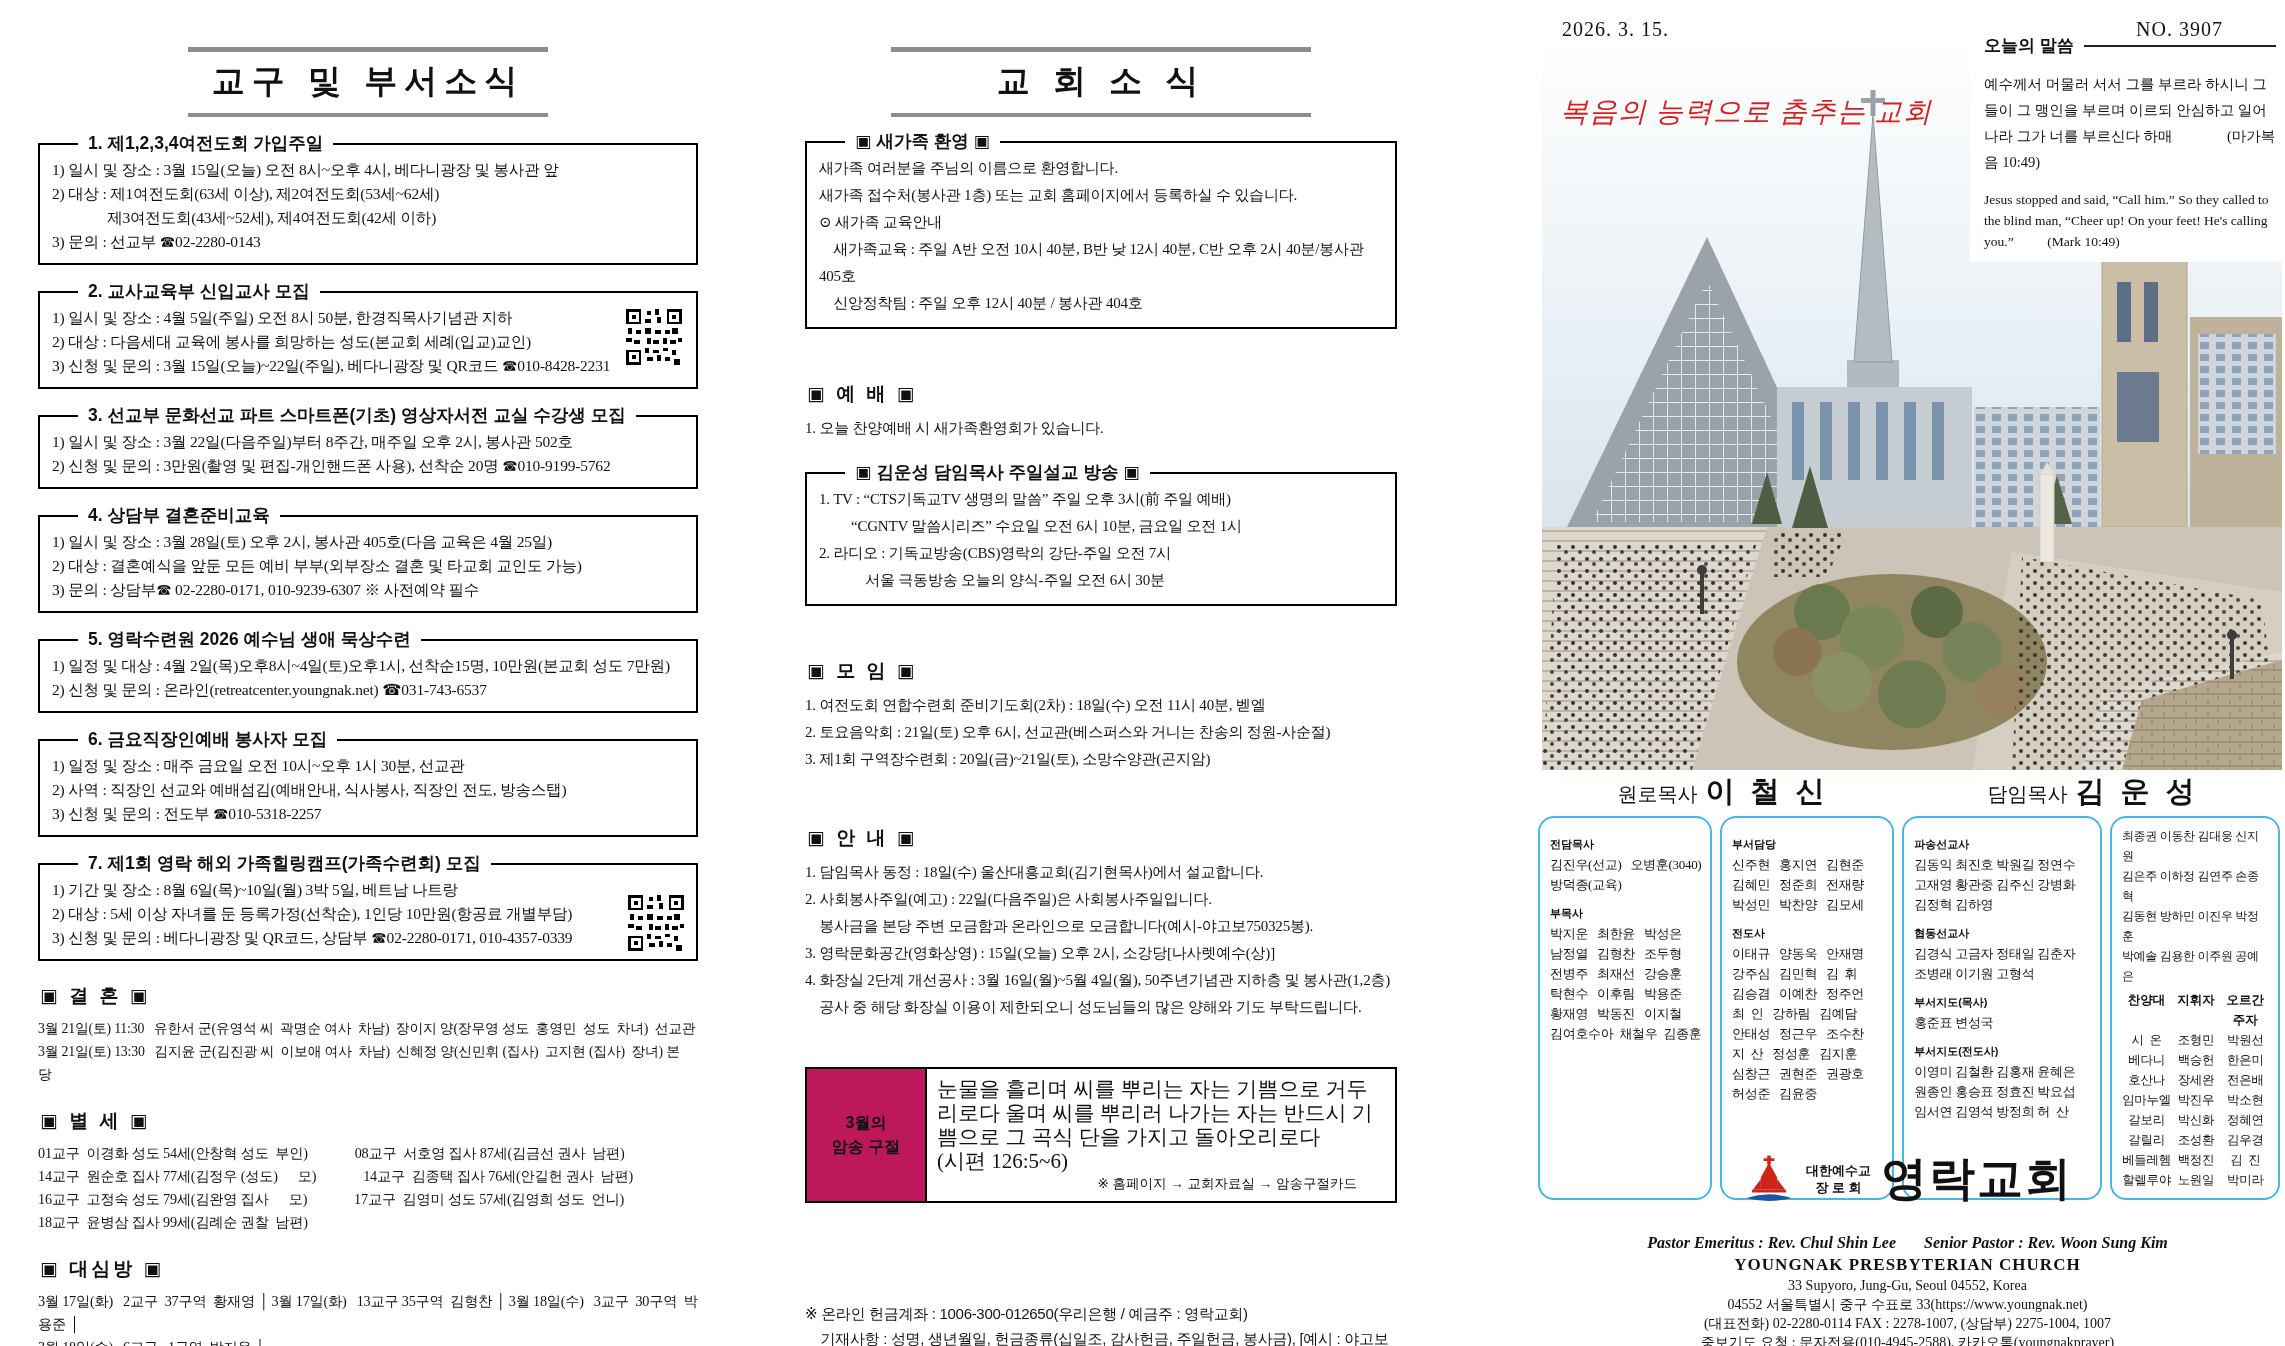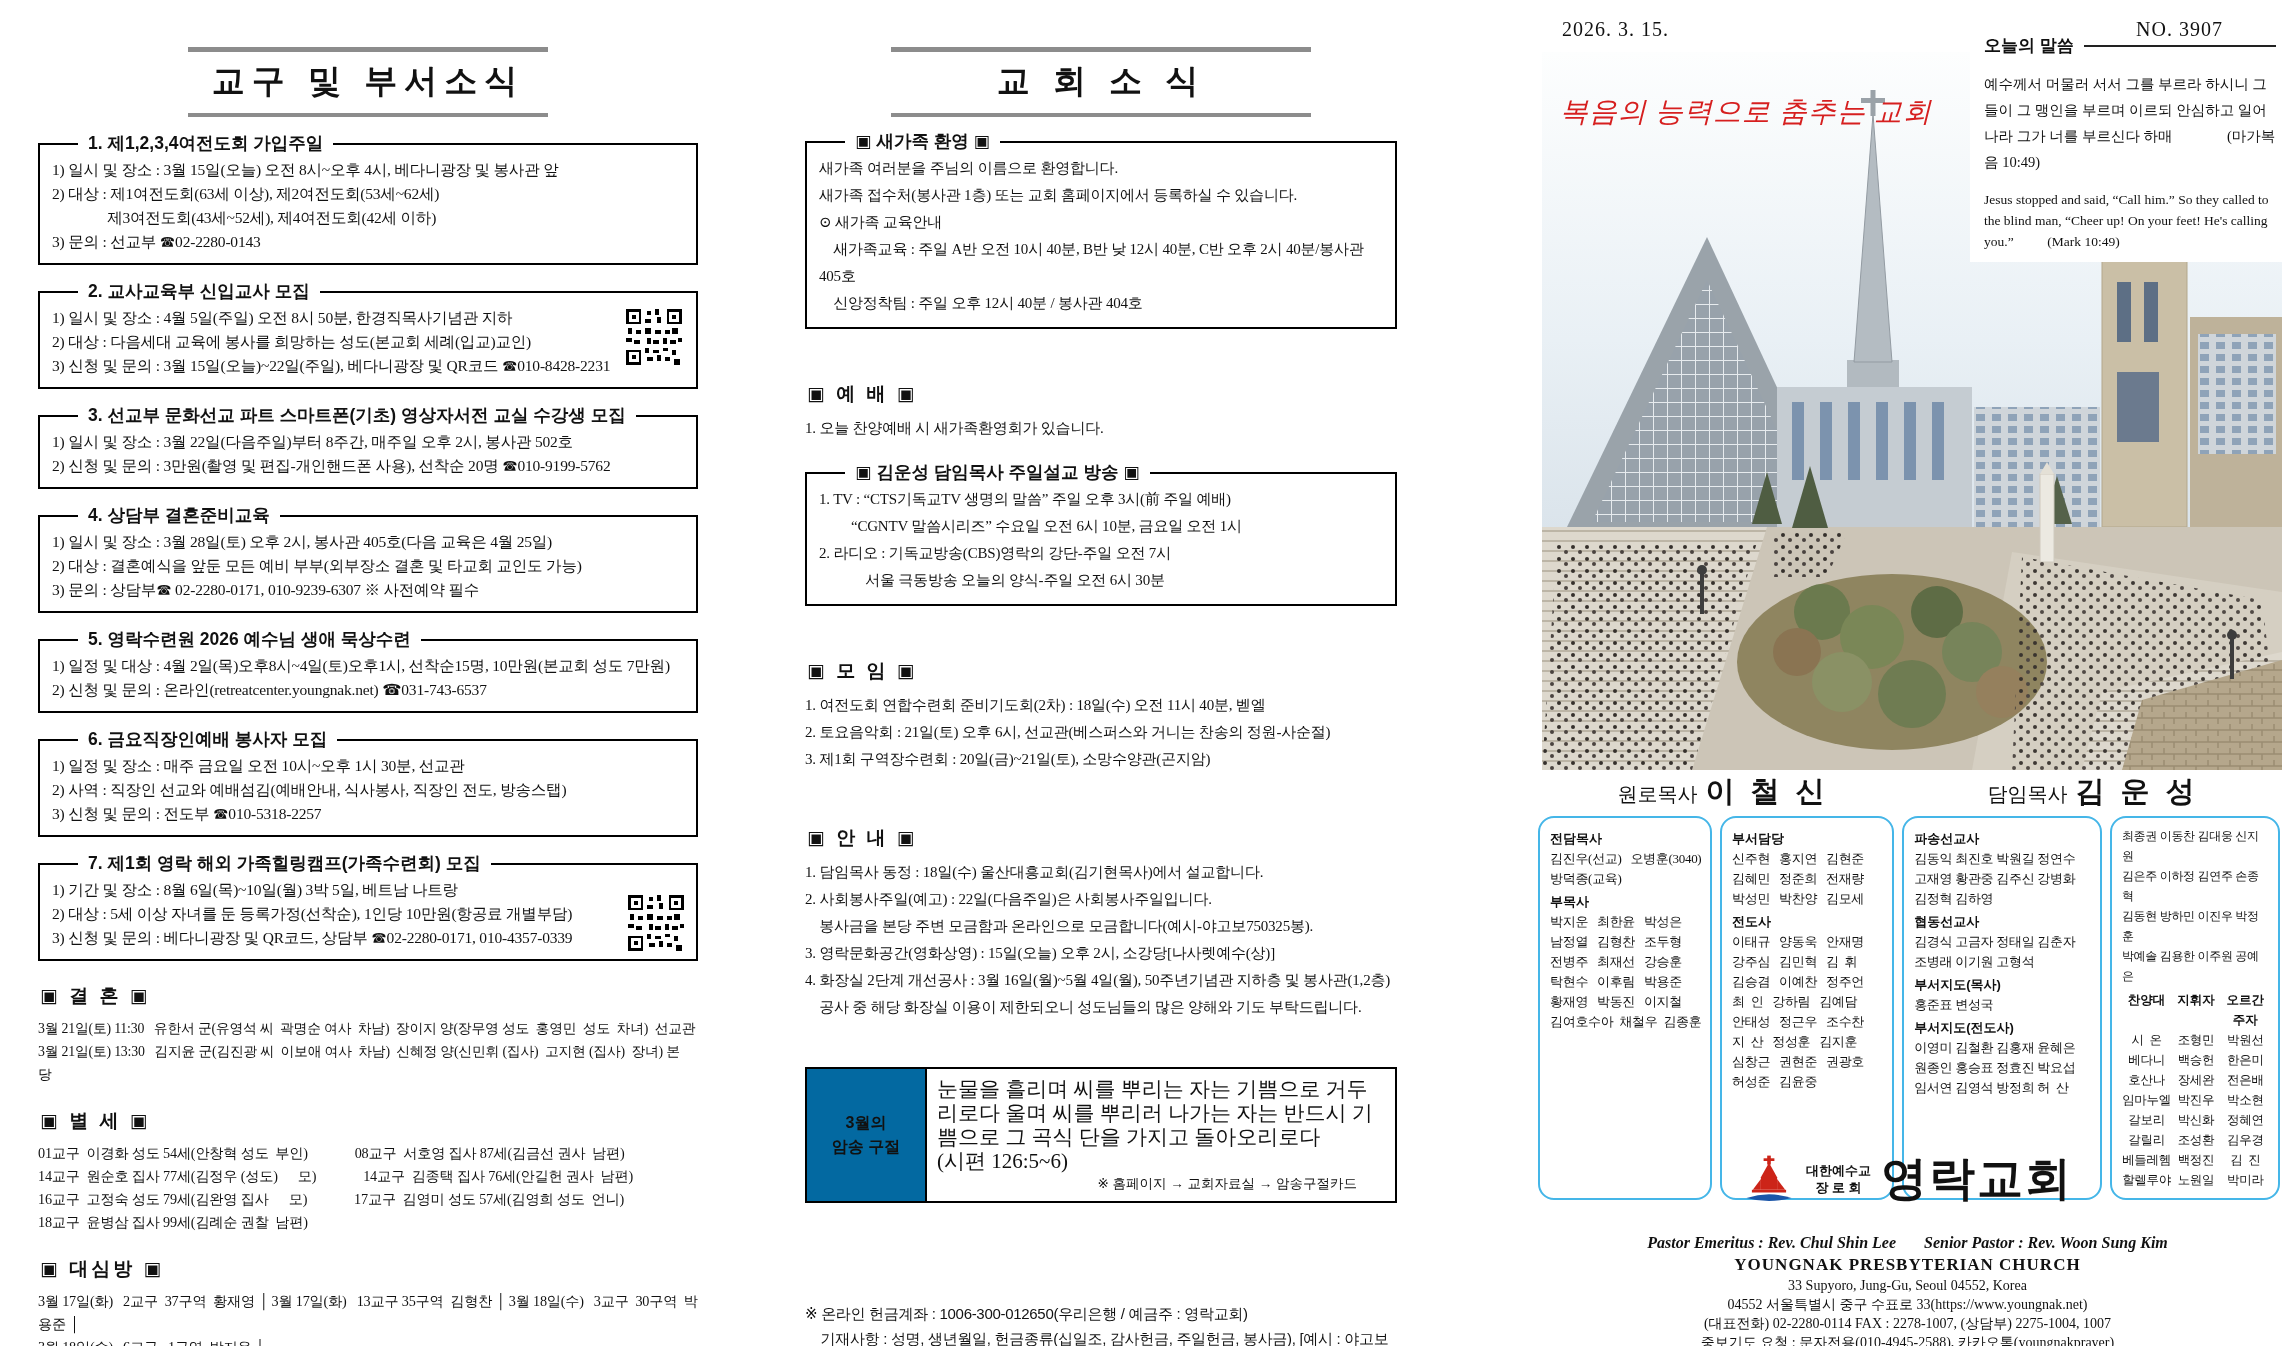--- a/index.html
+++ b/index.html
@@ -41,21 +41,21 @@
   .col-mid { position:absolute; left:805px; top:35px; width:592px; }
   .col-mid .big-title { width:420px; }
   .mid-box { position:relative; border:2px solid #000; padding:12px 10px 10px 12px; }
   .mid-box .ln { font-size:15px; line-height:27px; }
   .welcome { margin-top:24px; }
   .broadcast { margin-top:30px; }
   .mid-sec { margin-top:52px; }
   .mid-sec .ln { font-size:15px; line-height:27px; }
   .verse-table { display:flex; border:2px solid #000; margin-top:46px; }
   .verse-label {
-    width:118px; background:#0369a1; border-right:2px solid #000;
+    width:118px; background:#be185d; border-right:2px solid #000;
     display:flex; flex-direction:column; justify-content:center; align-items:center;
     font-family:"Liberation Sans","DejaVu Sans",sans-serif; font-weight:800; font-size:16px; line-height:24px;text-align:center;
   }
   .verse-body { flex:1; padding:8px 10px; }
   .verse-text { font-size:21px; line-height:24px; }
   .verse-note { font-size:13.5px; text-align:right; padding-right:28px; margin-top:2px; font-family:"Liberation Sans","DejaVu Sans",sans-serif; }
   .giving { margin-top:98px; }
   .giving .ln { font-size:15px; line-height:25px; font-family:"Liberation Sans","DejaVu Sans",sans-serif; letter-spacing:-0.3px; }
 
   
@@ -79,21 +79,21 @@
   }
   .pastor { display:flex; align-items:baseline; gap:8px; }
   .p-role { font-size:20px; }
   .p-name { font-size:29px; font-weight:800; letter-spacing:4px; font-family:"Liberation Sans","DejaVu Sans",sans-serif; }
 
   .staff-row { position:absolute; left:8px; top:816px; width:742px; display:flex; gap:8px; }
   .sbox {
     border:2.5px solid #45b6e8; border-radius:16px; padding:8px 8px 8px 10px; min-height:312px; box-sizing:border-box;
   }
   .sbox.w1 { width:176px; } .sbox.w2 { width:176px; } .sbox.w3 { width:202px; } .sbox.w4 { width:172px; }
-  .s-h { font-family:"Liberation Sans","DejaVu Sans",sans-serif; font-weight:800; font-size:13px; line-height:21px; margin-top:2px; }
+  .s-h { font-family:"Liberation Sans","DejaVu Sans",sans-serif; font-weight:800; font-size:11px; line-height:21px; margin-top:8px; }
   .s-r { font-size:13px; line-height:20px; letter-spacing:-0.3px; }
   .sbox.w4 .s-r { font-size:12px; }
   .c-head { display:flex; margin-top:4px; }
   .c-head span { flex:1; text-align:center; font-family:"Liberation Sans","DejaVu Sans",sans-serif; font-weight:800; font-size:12.5px; line-height:20px; }
   .c-row { display:flex; }
   .c-row span { flex:1; text-align:center; font-size:12.5px; line-height:20px; letter-spacing:-0.3px; }
 
   .logo-row { position:absolute; left:0; top:1148px; width:100%; display:flex; justify-content:center; align-items:center; gap:10px; }
   .denom { text-align:center; font-family:"Liberation Sans","DejaVu Sans",sans-serif; font-weight:800; font-size:13px; line-height:17px; }
   .logo-name { font-family:"Liberation Sans","DejaVu Sans",sans-serif; font-weight:900; font-size:46px; letter-spacing:2px; }

